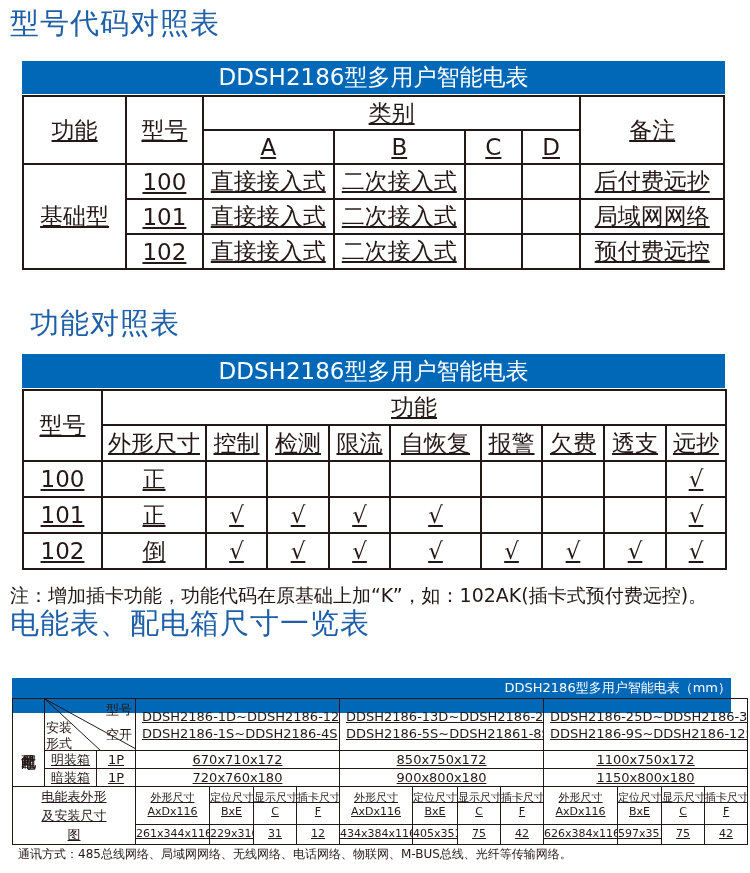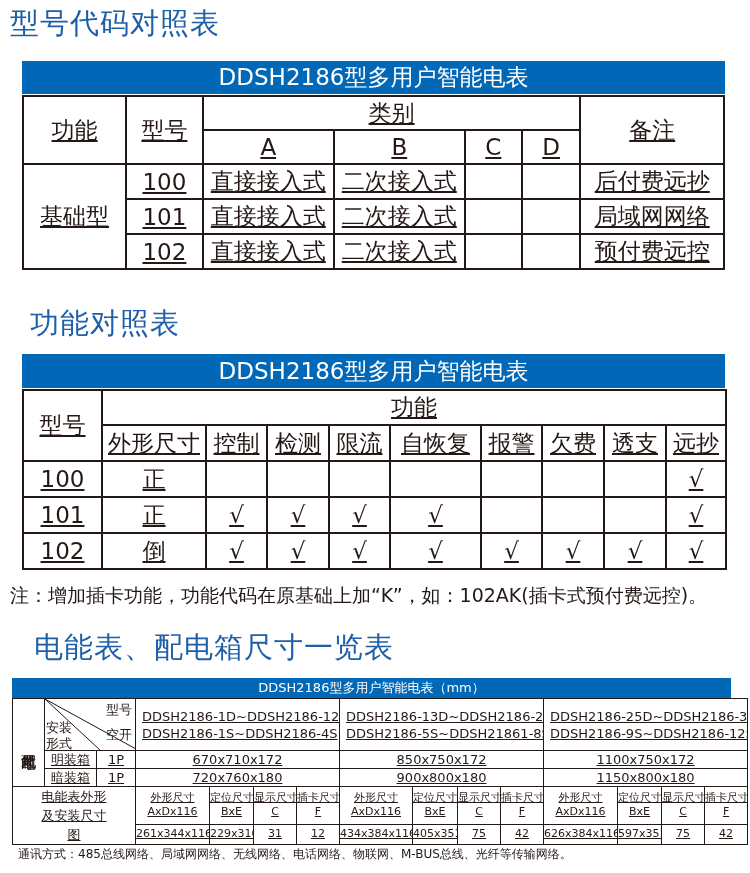--- a/index.html
+++ b/index.html
@@ -142,22 +142,22 @@
     <td>√</td>
     <td>√</td>
     <td>√</td>
     <td>√</td>
   </tr>
 </tbody>
   </table>
 
 <div class="note" style="left:10px;top:583px;font-size:19px;">注：增加插卡功能，功能代码在原基础上加“K”，如：102AK(插卡式预付费远控)。</div>
 
-<div class="h1" style="top:628px;margin-left:24px;">电能表、配电箱尺寸一览表</div>
-<div class="bar" style="left:12px;top:678px;width:719px;height:20px;line-height:20px;font-size:13px;">DDSH2186型多用户智能电表（mm）</div>
+<div class="h1" style="top:604px;">电能表、配电箱尺寸一览表</div>
+<div class="bar" style="left:12px;top:678px;width:719px;height:35px;line-height:20px;font-size:13px;text-align:right;">DDSH2186型多用户智能电表（mm）</div>
 
 <table class="t3" style="left:12px;top:698px;width:719px;">
   <colgroup>
     <col style="width:32px">
       <col style="width:52px">
       <col style="width:39px">
     <col style="width:74px">
       <col style="width:44px">
       <col style="width:43px">
       <col style="width:43px">

